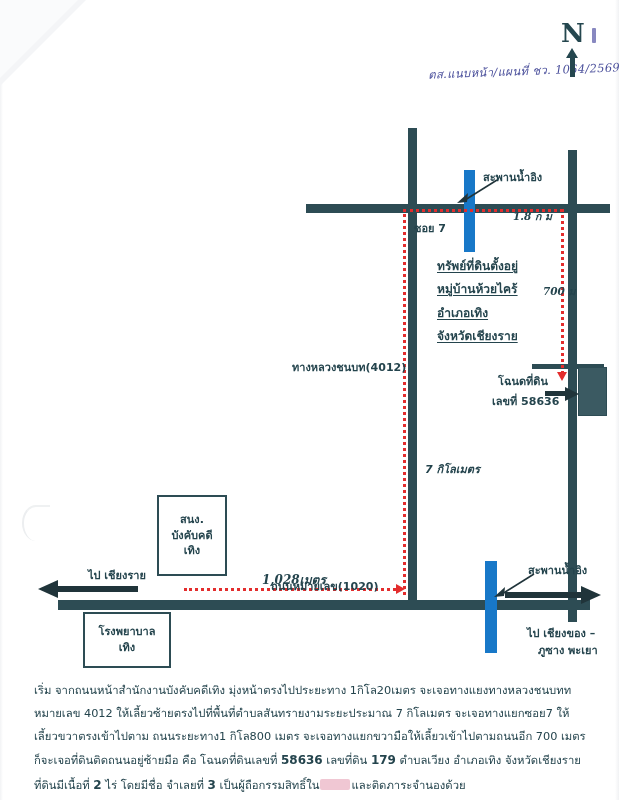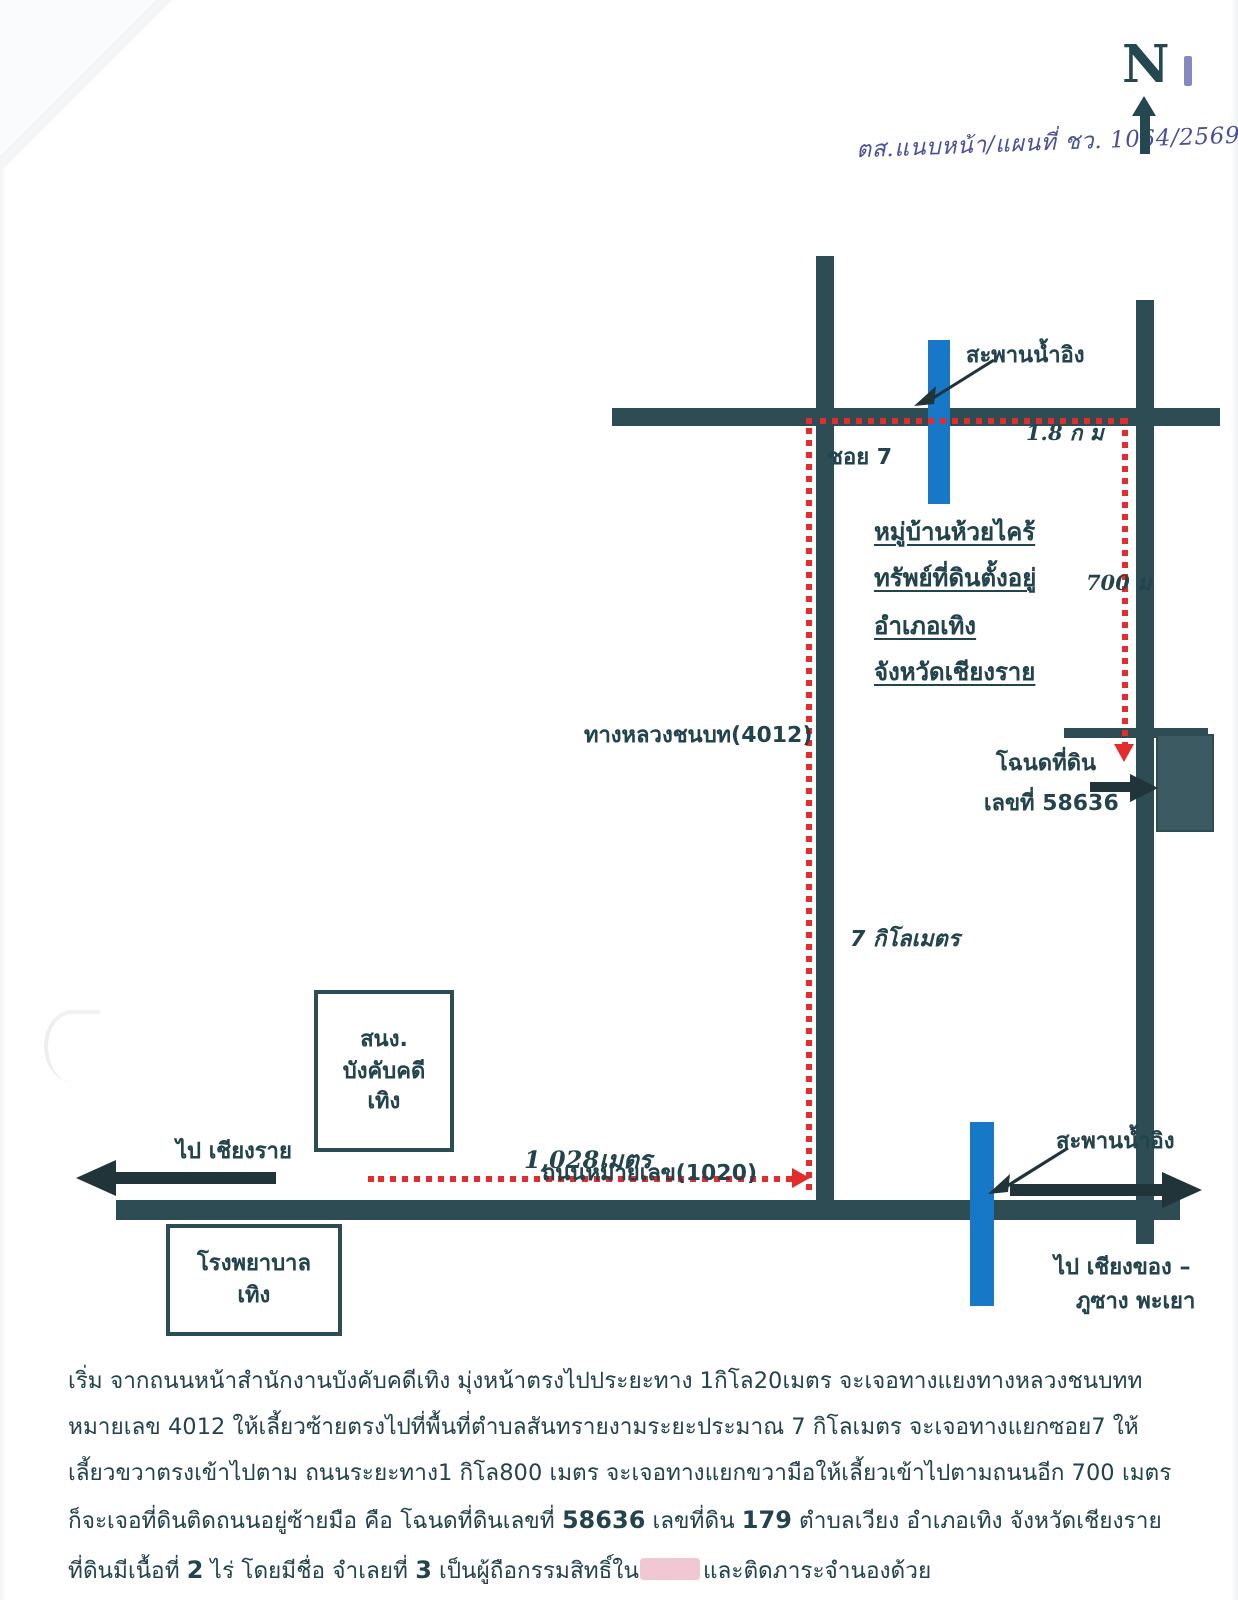--- a/index.html
+++ b/index.html
@@ -256,22 +256,22 @@
 
   <div class="mlabel" style="left:88px;top:566px;">ไป เชียงราย</div>
 
   <div class="mlabel" style="left:527px;top:624px;">ไป เชียงของ –</div>
   <div class="mlabel" style="left:538px;top:641px;">ภูซาง พะเยา</div>
 
   <div class="mlabel u" style="left:498px;top:372px;">โฉนดที่ดิน</div>
   <div class="mlabel u" style="left:492px;top:392px;">เลขที่ 58636</div>
 
   <div class="propblock">
+    <div>ทรัพย์ที่ดินตั้งอยู่</div>
     <div>หมู่บ้านห้วยไคร้</div>
-    <div>ทรัพย์ที่ดินตั้งอยู่</div>
     <div>อำเภอเทิง</div>
     <div>จังหวัดเชียงราย</div>
   </div>
 
   <div class="arrowL" style="left:38px;top:580px;width:100px;height:18px;">
     <div class="shaft" style="left:18px;top:6px;width:82px;"></div>
     <div class="head" style="left:0;top:0;border-right:20px solid #20343a;"></div>
   </div>
 
   <div class="arrowL" style="left:505px;top:586px;width:96px;height:18px;">

